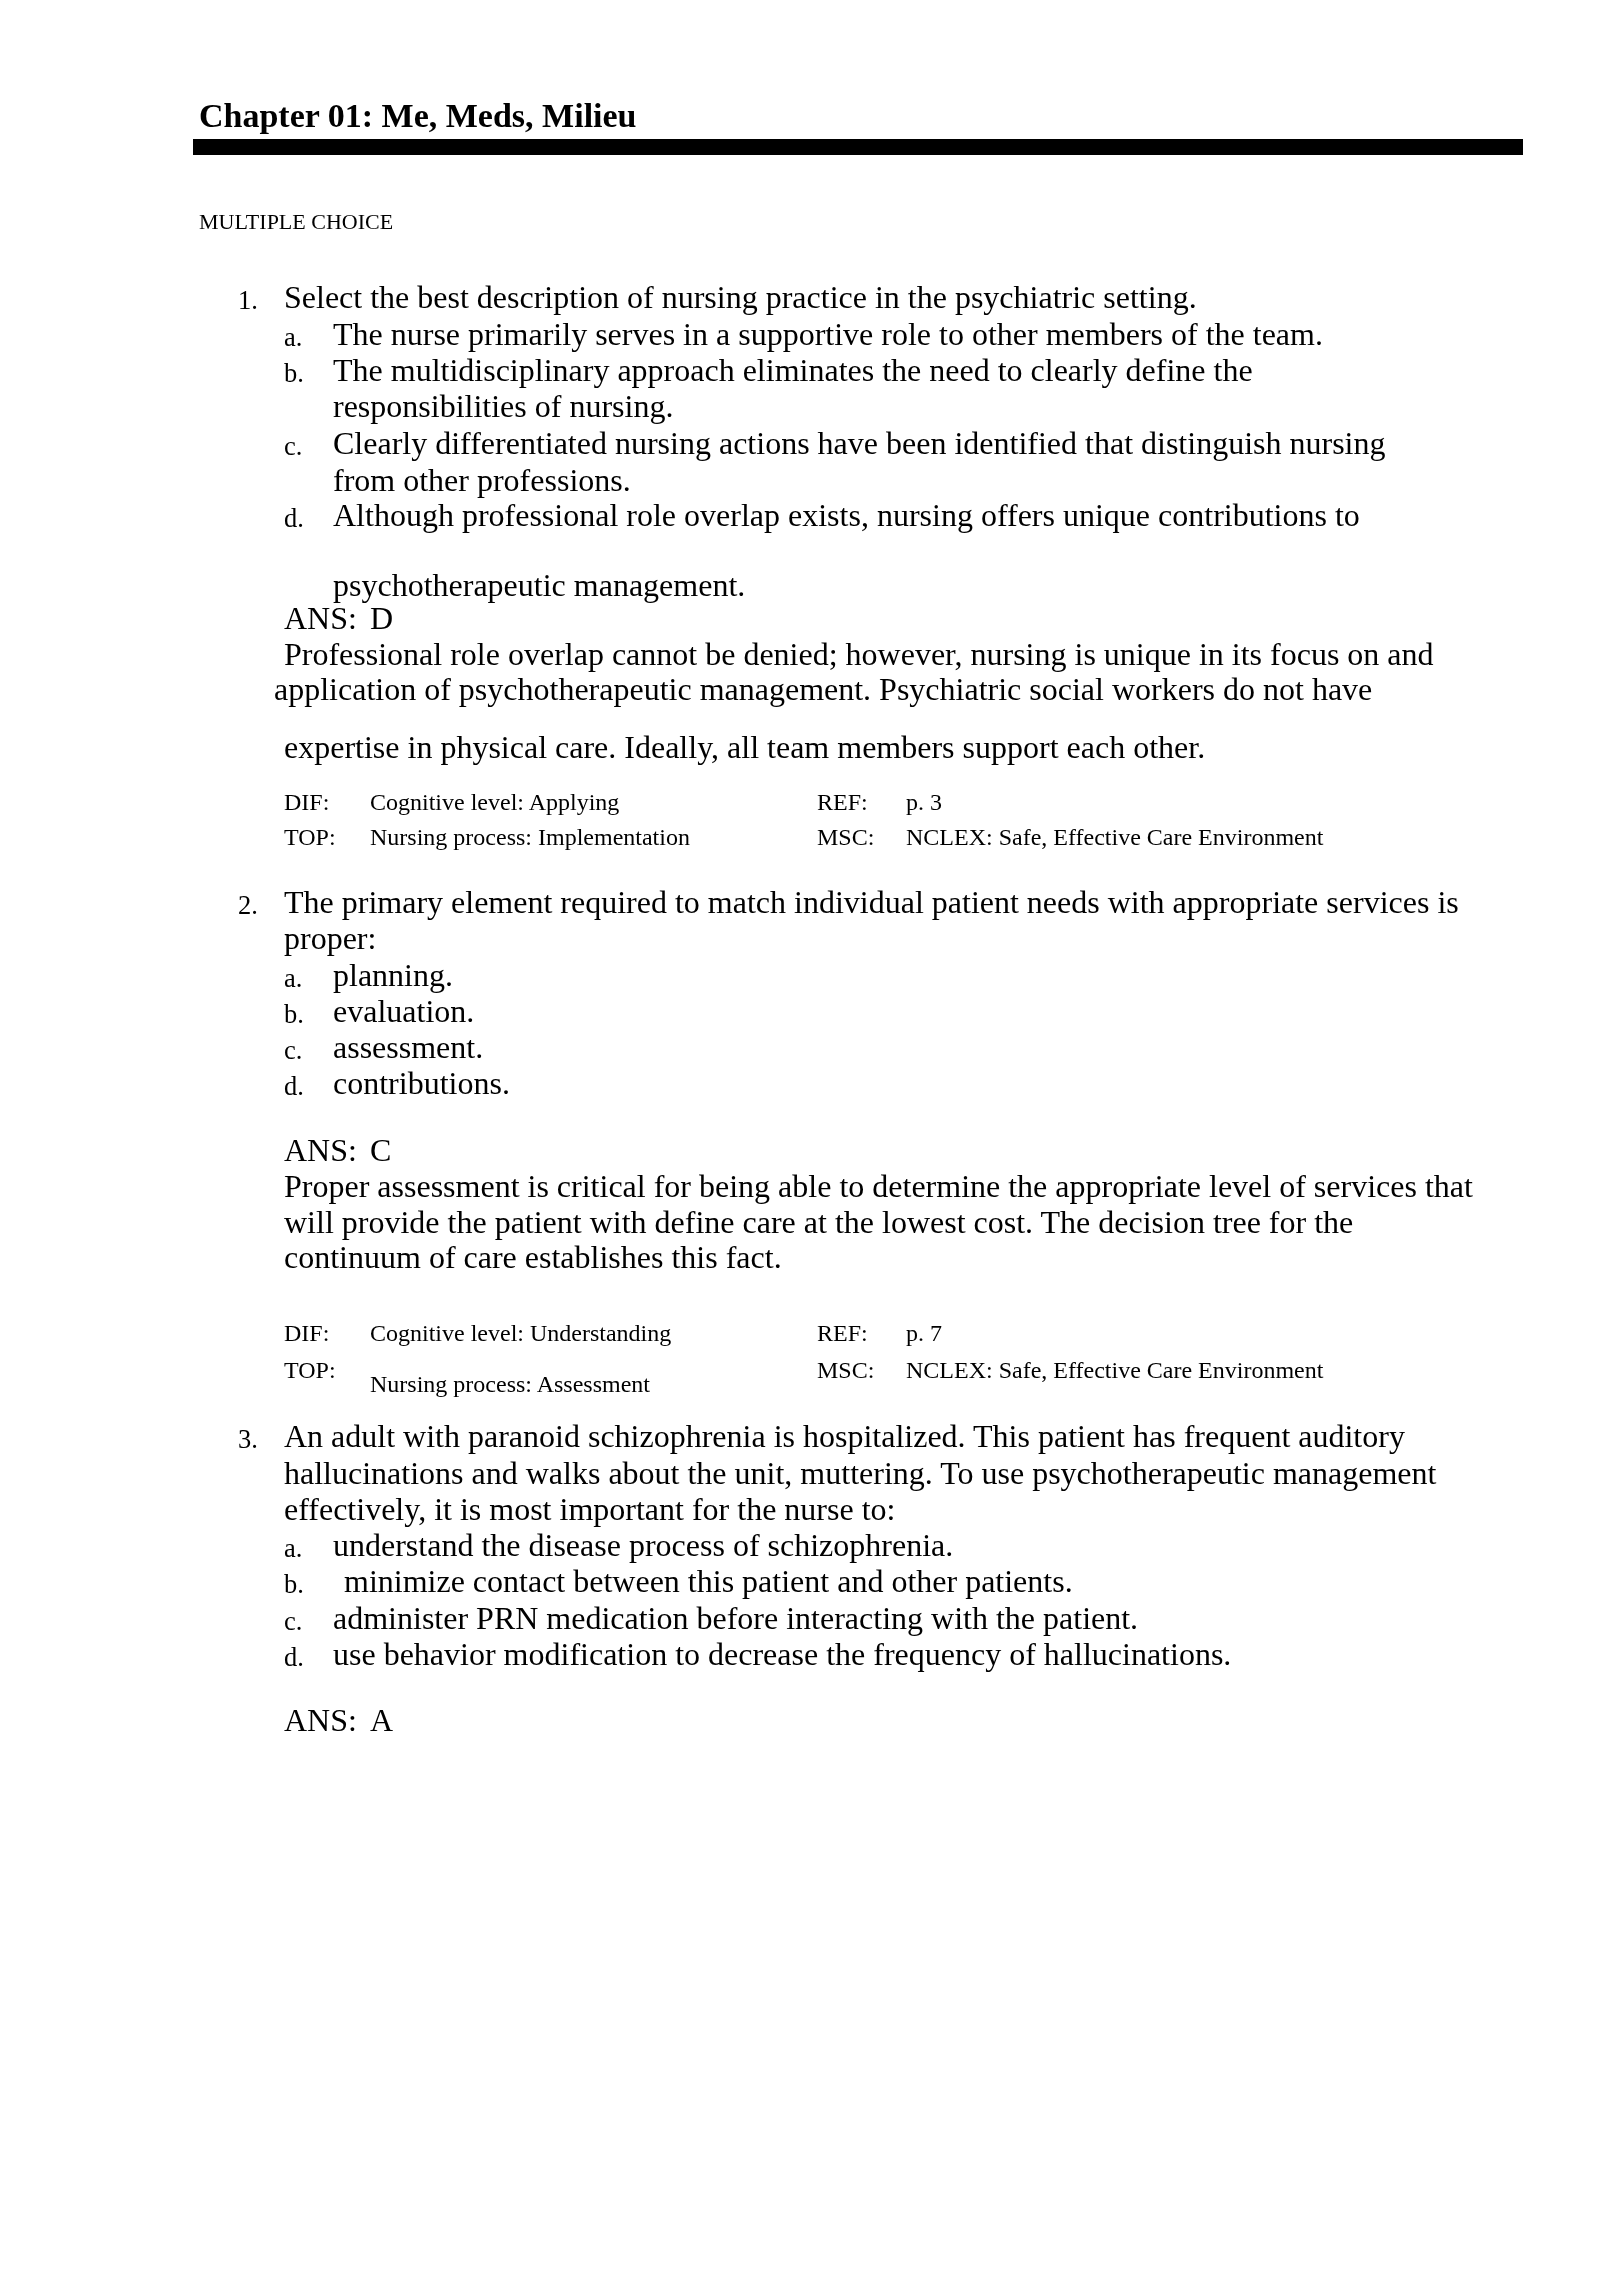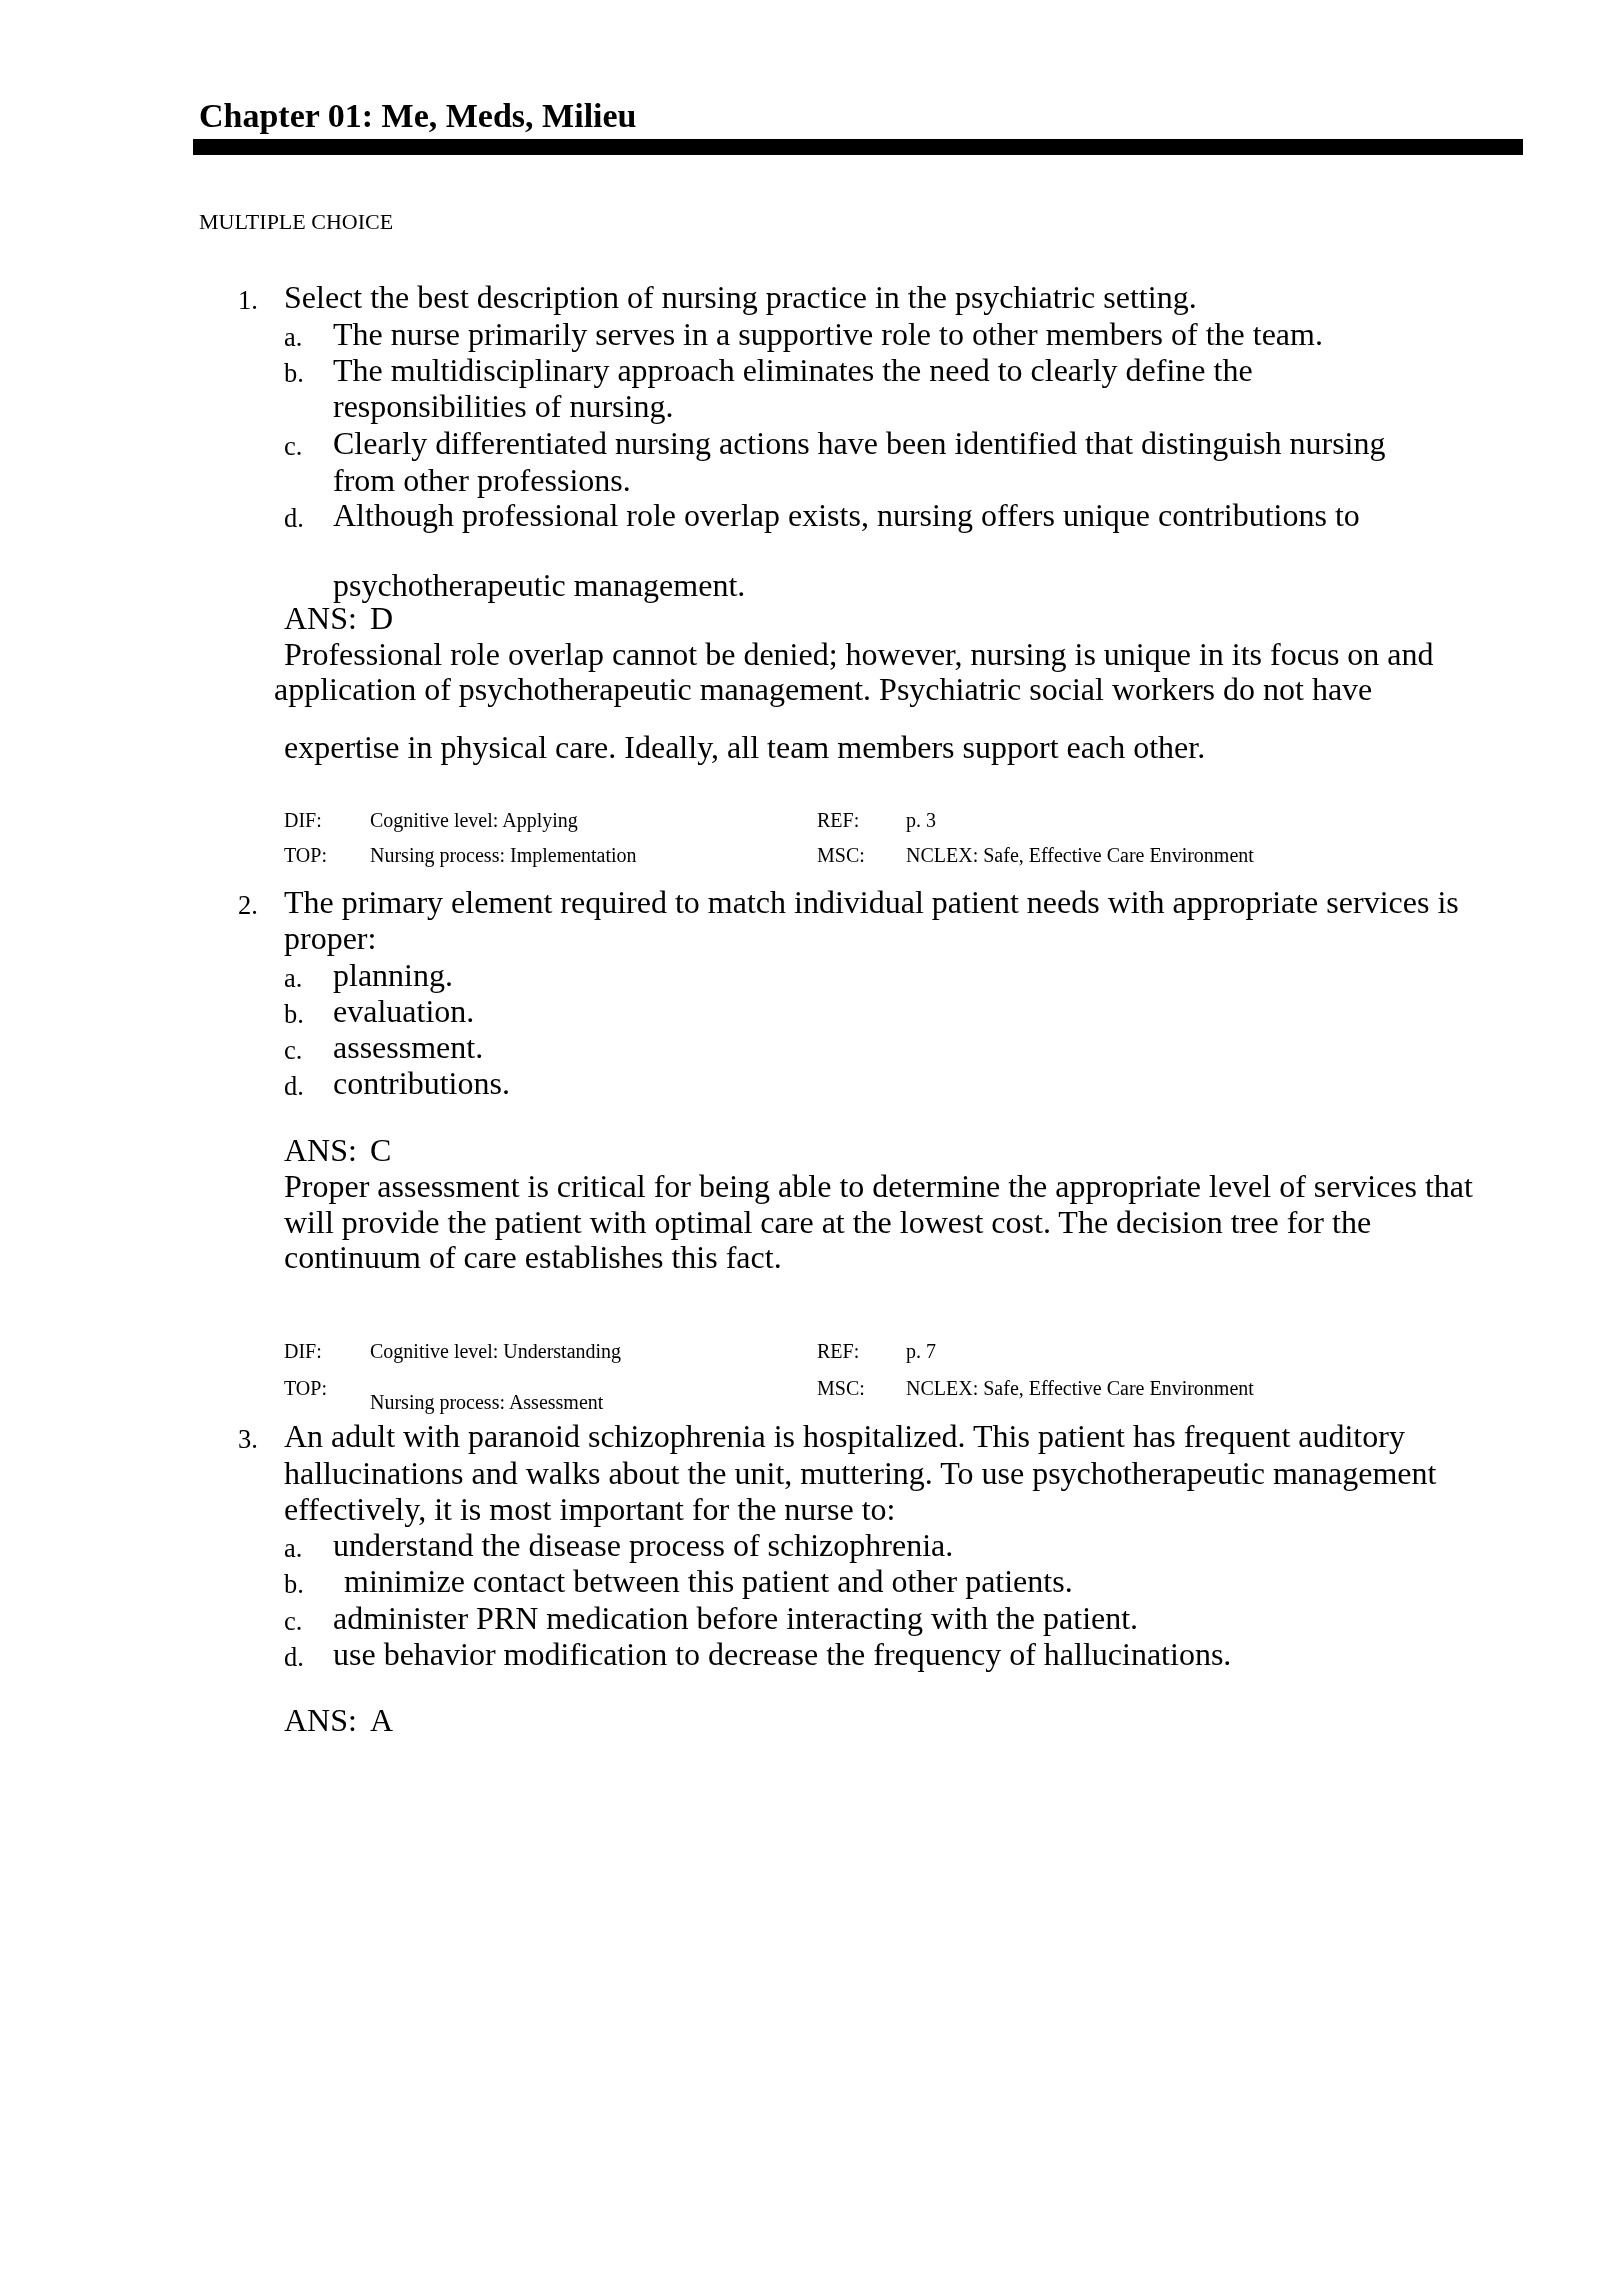--- a/index.html
+++ b/index.html
@@ -5,21 +5,21 @@
   html, body { margin: 0; padding: 0; background: #ffffff; }
   body { width: 1621px; height: 2293px; position: relative; overflow: hidden;
          font-family: "Liberation Serif", "DejaVu Serif", serif; color: #000; }
   .abs { position: absolute; white-space: nowrap; }
   .title { font-weight: bold; font-size: 34px; line-height: 39px; }
   .bar { position: absolute; left: 193px; top: 139px; width: 1330px; height: 15.7px; background: #000; }
   .section { font-weight: normal; font-size: 22px; line-height: 31px; }
   .ln { font-size: 32px; line-height: 36px; }
   .num { font-size: 26.5px; line-height: 36px; }
   .letter { font-size: 26.5px; line-height: 36px; }
-  .meta { font-size: 20px; line-height: 36px; margin-top: 18px; }
+  .meta { font-size: 24px; line-height: 36px; }
 </style>
 </head>
 <body>
 
 <div class="abs title" style="left:199px; top:96px;">Chapter 01: Me, Meds, Milieu</div>
 <div class="bar"></div>
 <div class="abs section" style="left:199px; top:206px;">MULTIPLE CHOICE</div>
 
 <div>
   <div class="abs num" style="left:238px; top:282px;">1.</div>
@@ -66,21 +66,21 @@
   <div class="abs letter" style="left:284px; top:996px;">b.</div>
   <div class="abs ln" style="left:333px; top:993px;">evaluation.</div>
   <div class="abs letter" style="left:284px; top:1032px;">c.</div>
   <div class="abs ln" style="left:333px; top:1029px;">assessment.</div>
   <div class="abs letter" style="left:284px; top:1068px;">d.</div>
   <div class="abs ln" style="left:333px; top:1065px;">contributions.</div>
 
   <div class="abs ln" style="left:284px; top:1132px;">ANS:</div>
   <div class="abs ln" style="left:370px; top:1132px;">C</div>
   <div class="abs ln" style="left:284px; top:1168px;">Proper assessment is critical for being able to determine the appropriate level of services that</div>
-  <div class="abs ln" style="left:284px; top:1204px;">will provide the patient with optimal care at the lowest cost. The decision tree for the</div>
+  <div class="abs ln" style="left:284px; top:1204px;">will provide the patient with define care at the lowest cost. The decision tree for the</div>
   <div class="abs ln" style="left:284px; top:1239px;">continuum of care establishes this fact.</div>
 
   <div class="abs meta" style="left:284px; top:1315px;">DIF:</div>
   <div class="abs meta" style="left:370px; top:1315px;">Cognitive level: Understanding</div>
   <div class="abs meta" style="left:817px; top:1315px;">REF:</div>
   <div class="abs meta" style="left:906px; top:1315px;">p. 7</div>
   <div class="abs meta" style="left:284px; top:1352px;">TOP:</div>
   <div class="abs meta" style="left:370px; top:1366px;">Nursing process: Assessment</div>
   <div class="abs meta" style="left:817px; top:1352px;">MSC:</div>
   <div class="abs meta" style="left:906px; top:1352px;">NCLEX: Safe, Effective Care Environment</div>

